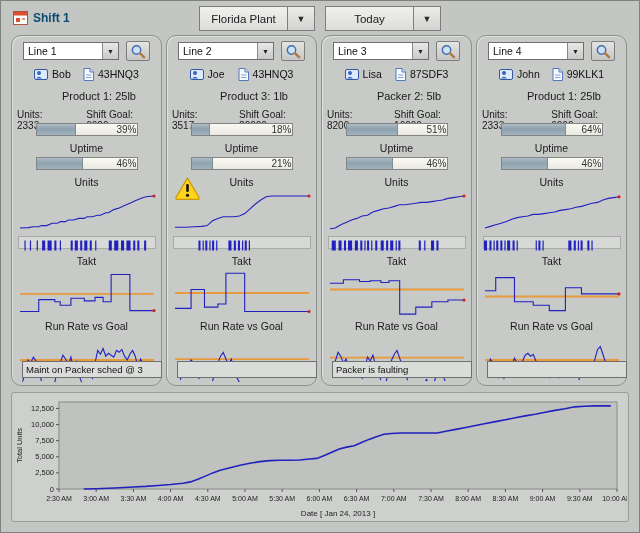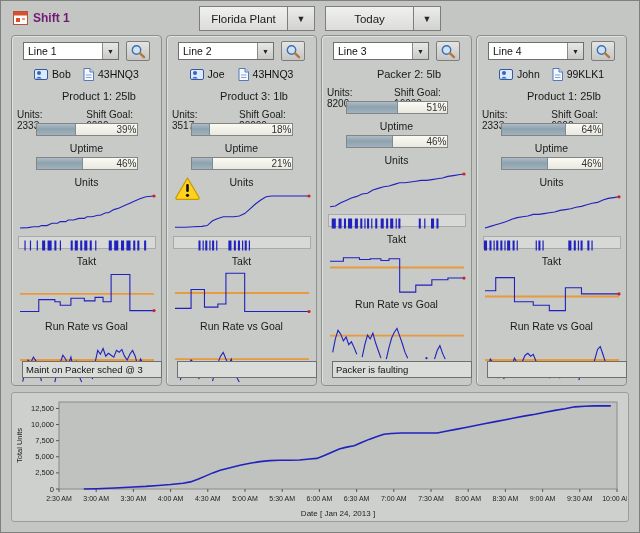--- a/index.html
+++ b/index.html
@@ -13,21 +13,21 @@
     background:#c3c6c3;
     border:1px solid #7e817e;
     position:relative;
     overflow:hidden;
   }
   
   .header { height:34px; position:relative; }
   .app-title {
     position:absolute; left:12px; top:10px;
     display:flex; align-items:center; gap:5px;
-    font-size:12px; font-weight:bold; color:#701a75;
+    font-size:12px; font-weight:bold; color:#0c4a6e;
   }
   .header-controls {
     position:absolute; left:50%; top:5px; transform:translateX(-50%);
     display:flex; gap:10px;
   }
   .dropdown { display:flex; height:25px; }
   .dropdown .dd-label {
     width:88px; background:linear-gradient(#f0f0ee,#dcdcda);
     border:1px solid #7d7d7d; border-right:none;
     font-size:11.5px; color:#1a1a1a;
@@ -38,21 +38,21 @@
     border:1px solid #7d7d7d;
     display:flex; align-items:center; justify-content:center;
     font-size:9px; color:#2a2a2a; cursor:pointer;
   }
   
   .panels { display:flex; gap:4px; margin:0 10px; }
   .panel {
     width:151px; height:351px;
     background:#c7cac7;
     border:1px solid #8d908d;
-    border-radius:4px;
+    border-radius:10px;
     position:relative;
     padding-top:5px;
     box-shadow: inset 1px 1px 0 #dfe2df;
   }
   .combo-row { display:flex; justify-content:center; align-items:center; gap:7px; height:20px; }
   .combo {
     width:96px; height:18px; background:#ffffff;
     border:1px solid #6f6f6f; display:flex; align-items:center;
   }
   .combo .combo-text { flex:1; font-size:10.5px; padding-left:4px; color:#111; }
@@ -358,20 +358,39 @@
     <div class="combo-row">
       <div class="combo">
         <span class="combo-text">Line 3</span>
         <span class="combo-btn">▼</span>
       </div>
       <div class="zoom-btn">
         <svg width="16" height="15" viewBox="0 0 16 15">
           <circle cx="6.5" cy="6" r="4.2" fill="#cfe2f4" stroke="#3d6fb4" stroke-width="1.4"></circle>
           <line x1="9.8" y1="9.2" x2="14" y2="13.2" stroke="#b07840" stroke-width="2.4" stroke-linecap="round"></line>
         </svg>
+      </div>
+    </div>
+    <div class="op-row">
+      <div class="op-item">
+        <svg width="14" height="12" viewBox="0 0 14 12">
+          <rect x="0.5" y="1.5" width="13" height="10" rx="1.5" fill="#dceafc" stroke="#35589e"></rect>
+          <circle cx="5" cy="5" r="2" fill="#3565c2"></circle>
+          <path d="M2,10.5 Q5,6.8 8,10.5 Z" fill="#3565c2"></path>
+        </svg>
+        <span>Lisa</span>
+      </div>
+      <div class="op-item">
+        <svg width="11" height="13" viewBox="0 0 11 13">
+          <path d="M1,0.5 h6 l3.5,3.5 v8.5 h-9.5 z" fill="#f4f8ff" stroke="#5577bb"></path>
+          <path d="M7,0.5 v3.5 h3.5" fill="#cddcf4" stroke="#5577bb"></path>
+          <line x1="3" y1="7" x2="8.5" y2="7" stroke="#88a4d4"></line>
+          <line x1="3" y1="9.5" x2="8.5" y2="9.5" stroke="#88a4d4"></line>
+        </svg>
+        <span>87SDF3</span>
       </div>
     </div>
     <div class="product">Packer 2: 5lb</div>
     <div class="ug-row">
       <span>Units: 8200</span>
       <span>Shift Goal: 16000</span>
     </div>
     <div class="pbar">
       <div class="fill" style="width: 51%;"></div>
       <div class="ptext">51%</div>

